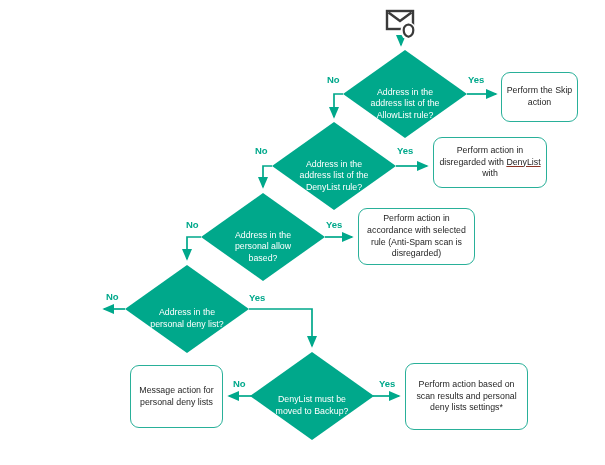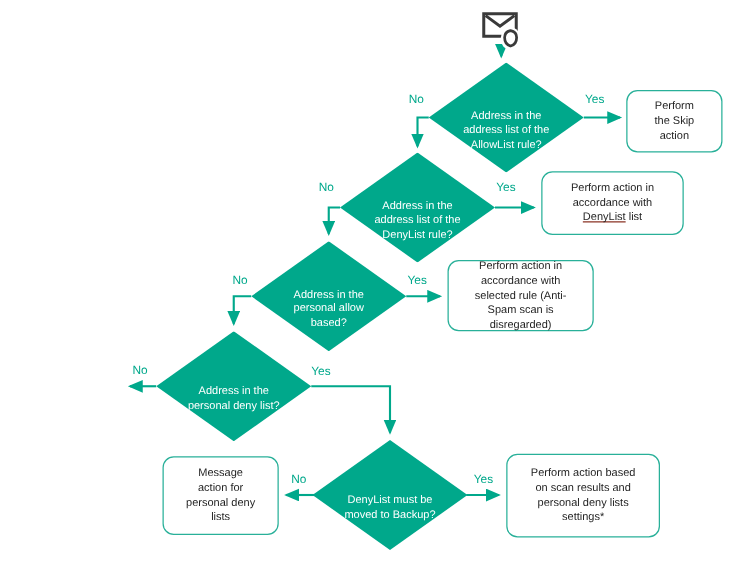--- a/index.html
+++ b/index.html
@@ -17,27 +17,27 @@
     background:#00a88b;
     clip-path:polygon(50% 0, 100% 50%, 50% 100%, 0 50%);
     color:#ffffff;
   }
   .dlabel{width:78px;font-size:8.8px;line-height:1.32;font-weight:400;margin-top:20px;}
   .box{
     background:#ffffff;
     border:1.6px solid #29b099;
     border-radius:9px;
     color:#1f1f1f;
-    padding:3px 16px;
+    padding:3px 4px;
   }
   .blabel{font-size:8.8px;line-height:1.35;}
   .link-underline{text-decoration:underline;text-decoration-color:#8a3324;text-underline-offset:1px;text-align:right;}
   .edge-label{
     position:absolute;z-index:3;
-    color:#00a88b;font-size:9.5px;font-weight:400;line-height:1;
+    color:#00a88b;font-size:9.5px;font-weight:700;line-height:1;
   }
   .mail-icon{position:absolute;left:385px;top:7px;width:34px;height:34px;z-index:2;}
   
   .d1{left:343px;top:50px;}
   .d2{left:272px;top:122px;}
   .d3{left:201px;top:193px;}
   .d4{left:125px;top:265px;}
   .d5{left:250px;top:352px;}
   .b1{left:501px;top:72px;width:77px;height:50px;}
   .b2{left:433px;top:137px;width:114px;height:51px;}
@@ -103,21 +103,21 @@
     <span class="dlabel">Address in the personal deny list?</span>
   </div>
   <div class="node diamond d5">
     <span class="dlabel">DenyList must be moved to Backup?</span>
   </div>
 
   <div class="node box b1">
     <span class="blabel">Perform the Skip action</span>
   </div>
   <div class="node box b2">
-    <span class="blabel"><span>Perform action in accordance with </span><span class="link-underline">DenyList</span><span> list</span></span>
+    <span class="blabel"><span>Perform action in disregarded with </span><span class="link-underline">DenyList</span><span> with</span></span>
   </div>
   <div class="node box b3">
     <span class="blabel">Perform action in accordance with selected rule (Anti-Spam scan is disregarded)</span>
   </div>
   <div class="node box b5">
     <span class="blabel">Message action for personal deny lists</span>
   </div>
   <div class="node box b6">
     <span class="blabel">Perform action based on scan results and personal deny lists settings*</span>
   </div>

